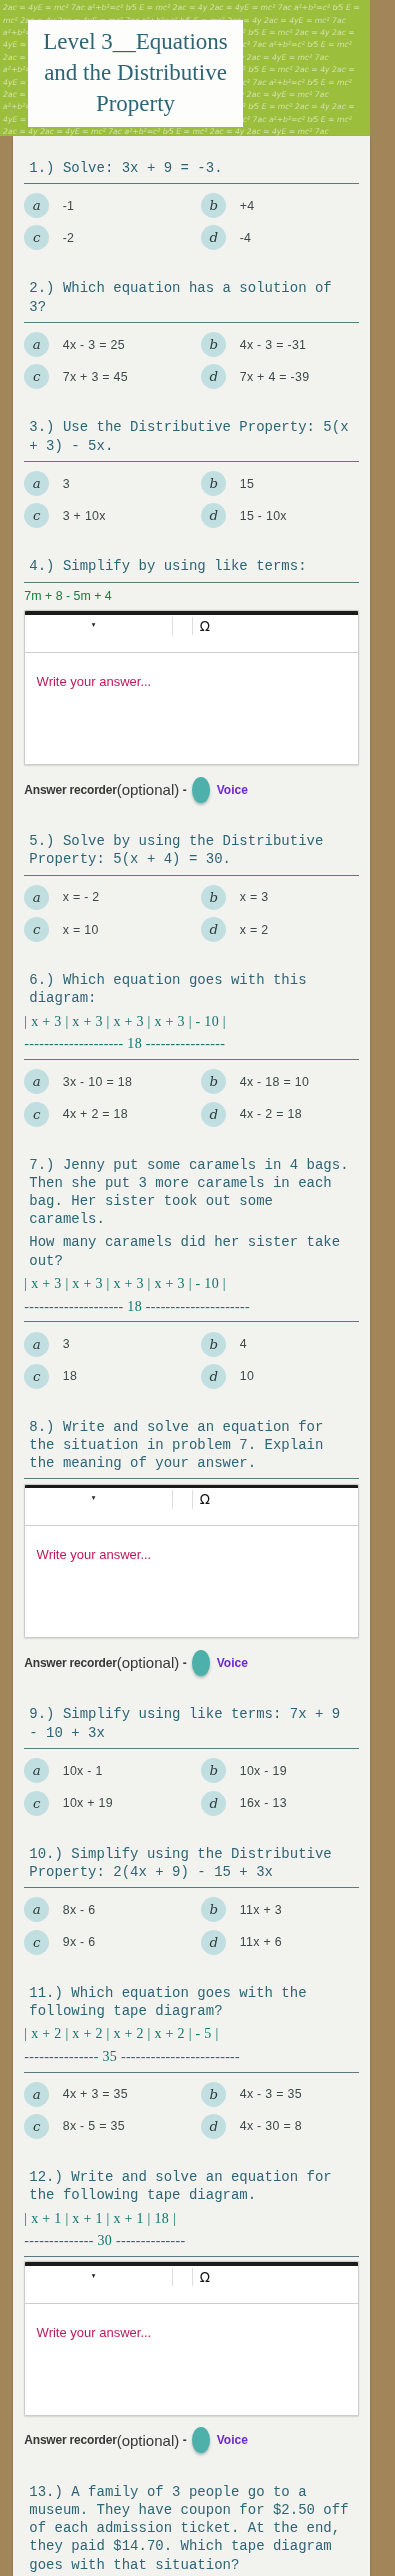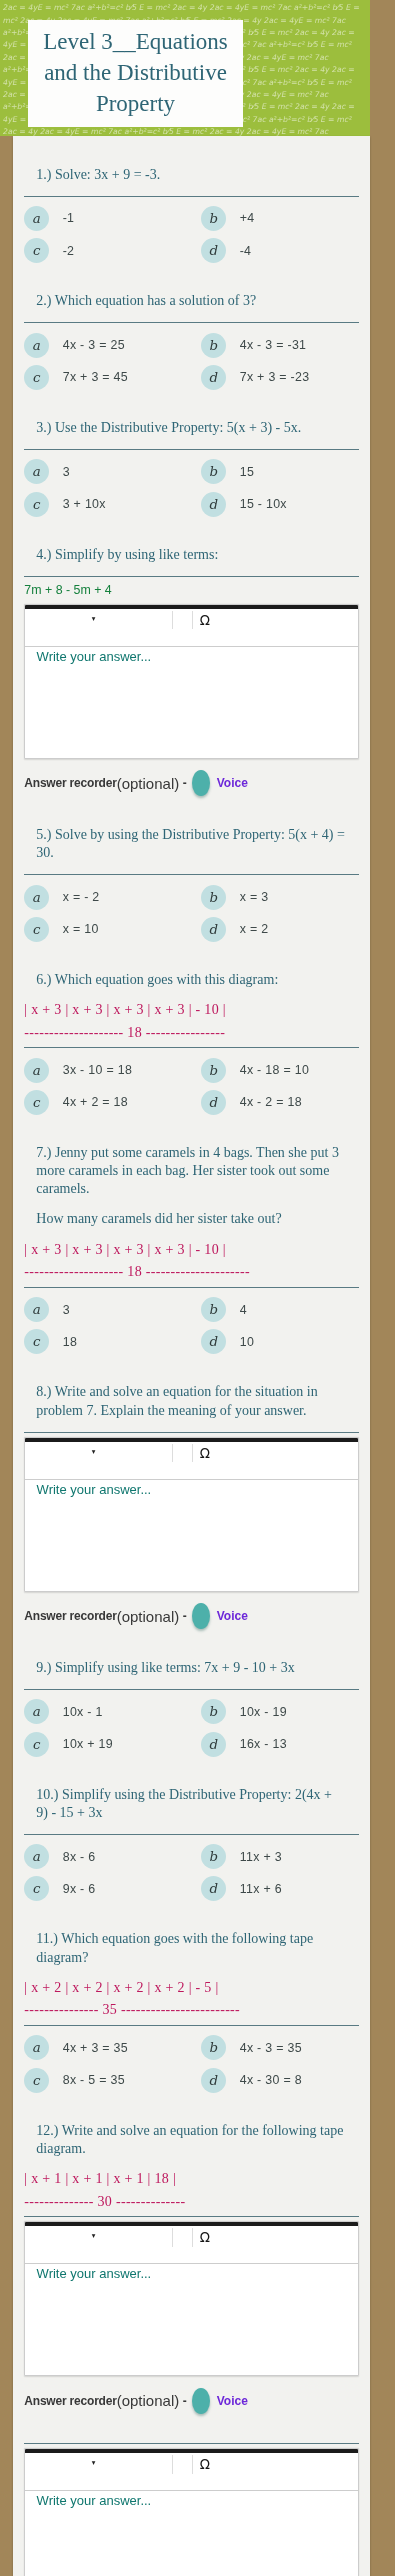--- a/index.html
+++ b/index.html
@@ -34,27 +34,27 @@
     font-size:23px;line-height:1.34;color:#2e6575;
   }
   
   .card{
     position:relative;width:357px;margin-left:13px;background:#f2f2ef;
     padding:17.5px 11.3px 26px 11.3px;box-sizing:border-box;
     box-shadow:0 1px 2.1px rgba(0,0,0,.25);
   }
   .question + .question{margin-top:29px;}
   .q-title{
-    margin:12px;font-family:Liberation Serif, serif;font-size:14px;line-height:1.3;
+    margin:5px;font-family:Liberation Mono, monospace;font-size:14px;line-height:1.3;
     color:#2e6575;
   }
   .q-title-follow{margin-top:4.6px;}
   .q-tape{
     margin:5.2px 0 0 0;font-family:"Liberation Serif", serif;font-size:14px;line-height:1.25;
-    color:#be185d;letter-spacing:0.3px;
+    color:#0f766e;letter-spacing:0.3px;
   }
   .q-underline{border-top:1px solid rgba(62,101,112,.85);margin-top:6.2px;}
   .choice .q-underline{margin-bottom:9.3px;}
   .q-body{margin:6.2px 0 7.2px 0;font-size:12.4px;color:#15803d;}
   
   .opt-grid{display:grid;grid-template-columns:177px 1fr;row-gap:7.2px;}
   .opt{display:flex;align-items:center;cursor:pointer;}
   .bubble{
     width:25px;height:25px;border-radius:50%;background:#c1dfe1;flex:0 0 25px;
     display:flex;align-items:center;justify-content:center;
@@ -68,21 +68,21 @@
   }
   .editor-topbar{height:3.6px;background:#1b1b1b;border-radius:1px 1px 0 0;}
   .toolbar{position:relative;height:37px;border-bottom:0.5px solid #cdcdcd;}
   .caret{position:absolute;left:20%;top:5.2px;font-size:7.2px;color:#222;cursor:pointer;}
   .tb-divider{position:absolute;top:2.1px;height:18.5px;width:0.5px;background:#dddddd;}
   .tb-divider.d1{left:44%;}
   .tb-divider.d2{left:50%;}
   .omega{position:absolute;left:52.5%;top:4.1px;font-size:13.4px;color:#151515;cursor:pointer;
     font-family:"DejaVu Sans", sans-serif;}
   .editor-body{position:relative;min-height:111px;cursor:text;}
-  .placeholder{position:absolute;left:11.3px;top:2px;font-size:13px;color:#0f766e;}
+  .placeholder{position:absolute;left:11.3px;top:21px;font-size:13px;color:#be185d;}
   
   .recorder{display:flex;align-items:center;margin-top:11.3px;height:27px;}
   .rec-label{font-size:12px;font-weight:bold;color:#383838;letter-spacing:-0.2px;}
   .rec-opt{font-size:15px;font-weight:normal;color:#383838;margin-left:0;}
   .rec-dash{font-size:12px;font-weight:bold;color:#383838;margin:0 5.2px 0 3.6px;}
   .voice-btn{
     width:17.5px;height:26px;border:none;border-radius:50%;background:#4db0aa;
     box-shadow:0 2.1px 2.6px rgba(30,90,80,.35);cursor:pointer;padding:0;
   }
   .voice-label{font-size:12px;font-weight:bold;color:#6d28d9;margin-left:7.2px;}
@@ -131,21 +131,21 @@
         <div class="opt">
           <span class="bubble">b</span>
           <span class="opt-text">4x - 3 = -31</span>
         </div>
         <div class="opt">
           <span class="bubble">c</span>
           <span class="opt-text">7x + 3 = 45</span>
         </div>
         <div class="opt">
           <span class="bubble">d</span>
-          <span class="opt-text">7x + 3 = -23</span>
+          <span class="opt-text">7x + 4 = -39</span>
         </div>
       </div>
     </section>
     <section class="question choice">
       <p class="q-title">3.) Use the Distributive Property:  5(x + 3) - 5x.</p>
       <div class="q-underline"></div>
       <div class="opt-grid">
         <div class="opt">
           <span class="bubble">a</span>
           <span class="opt-text">3</span>
@@ -369,20 +369,21 @@
       </div>
       <div class="recorder">
         <span class="rec-label">Answer recorder</span>
         <span class="rec-opt">(optional)</span>
         <span class="rec-dash">-</span>
         <button class="voice-btn"></button>
         <span class="voice-label">Voice</span>
       </div>
     </section>
     <section class="question open">
+      <p class="q-title">13.) A family of 3 people go to a museum.  They have coupon for $2.50 off of each admission ticket.  At the end, they paid $14.70.  Which tape diagram goes with that situation?</p>
       <div class="q-underline"></div>
       <div class="editor">
         <div class="editor-topbar"></div>
         <div class="toolbar">
           <span class="caret">▾</span>
           <span class="tb-divider d1"></span>
           <span class="tb-divider d2"></span>
           <span class="omega">Ω</span>
         </div>
         <div class="editor-body">

